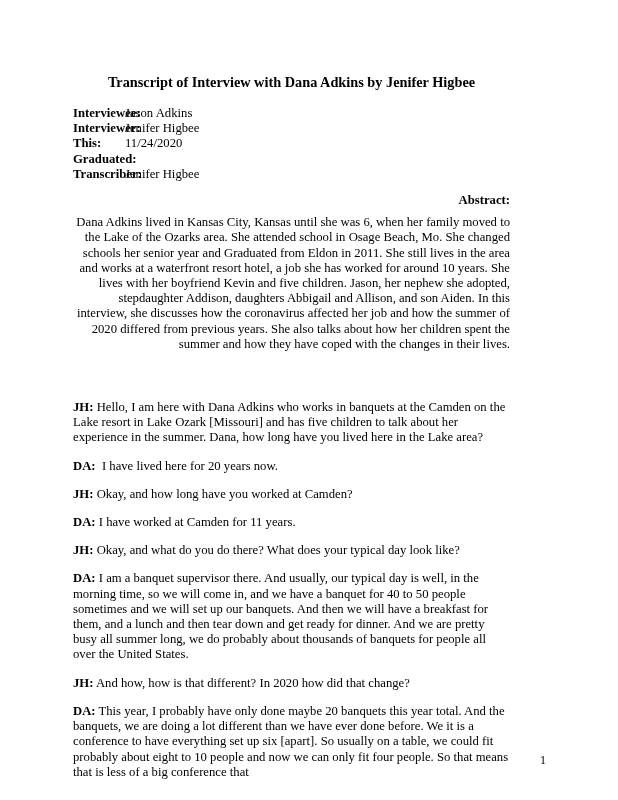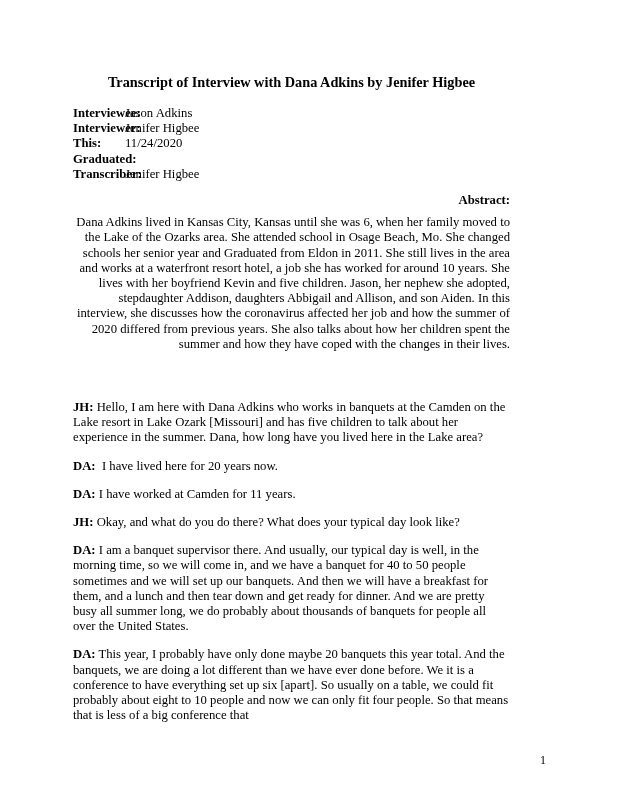--- a/index.html
+++ b/index.html
@@ -104,27 +104,33 @@
   <p class="abstract-body">Dana Adkins lived in Kansas City, Kansas until she was 6, when her family moved to the Lake of the Ozarks area. She attended school in Osage Beach, Mo. She changed schools her senior year and Graduated from Eldon in 2011.  She still lives in the area and works at a waterfront resort hotel, a job she has worked for around 10 years. She lives with her boyfriend Kevin and five children. Jason, her nephew she adopted, stepdaughter Addison, daughters Abbigail and Allison, and son Aiden. In this interview, she discusses how the coronavirus affected her job and how the summer of 2020 differed from previous years.  She also talks about how her children spent the summer and how they have coped with the changes in their lives.</p>
 
   <div class="transcript">
     <p class="turn">
       <span class="turn-speaker">JH:</span><span class="turn-text"> Hello, I am here with Dana Adkins who works in banquets at the Camden on the Lake resort in Lake Ozark [Missouri] and has five children to talk about her experience in the summer. Dana, how long have you lived here in the Lake area?</span>
     </p>
     <p class="turn">
       <span class="turn-speaker">DA:</span><span class="turn-text">  I have lived here for 20 years now.</span>
     </p>
     <p class="turn">
+      <span class="turn-speaker">JH:</span><span class="turn-text"> Okay, and how long have you worked at Camden?</span>
+    </p>
+    <p class="turn">
       <span class="turn-speaker">DA:</span><span class="turn-text"> I have worked at Camden for 11 years.</span>
     </p>
     <p class="turn">
       <span class="turn-speaker">JH:</span><span class="turn-text"> Okay, and what do you do there? What does your typical day look like?</span>
     </p>
     <p class="turn">
       <span class="turn-speaker">DA:</span><span class="turn-text"> I am a banquet supervisor there. And usually, our typical day is well, in the morning time, so we will come in, and we have a banquet for 40 to 50 people sometimes and we will set up our banquets. And then we will have a breakfast for them, and a lunch and then tear down and get ready for dinner. And we are pretty busy all summer long, we do probably about thousands of banquets for people all over the United States.</span>
+    </p>
+    <p class="turn">
+      <span class="turn-speaker">JH:</span><span class="turn-text"> And how, how is that different? In 2020 how did that change?</span>
     </p>
     <p class="turn">
       <span class="turn-speaker">DA:</span><span class="turn-text"> This year, I probably have only done maybe 20 banquets this year total. And the banquets, we are doing a lot different than we have ever done before. We it is a conference to have everything set up six [apart]. So usually on a table, we could fit probably about eight to 10 people and now we can only fit four people. So that means that is less of a big conference that</span>
     </p>
   </div>
 
   <div class="page-footer">
     <span>1</span>
   </div>
 

